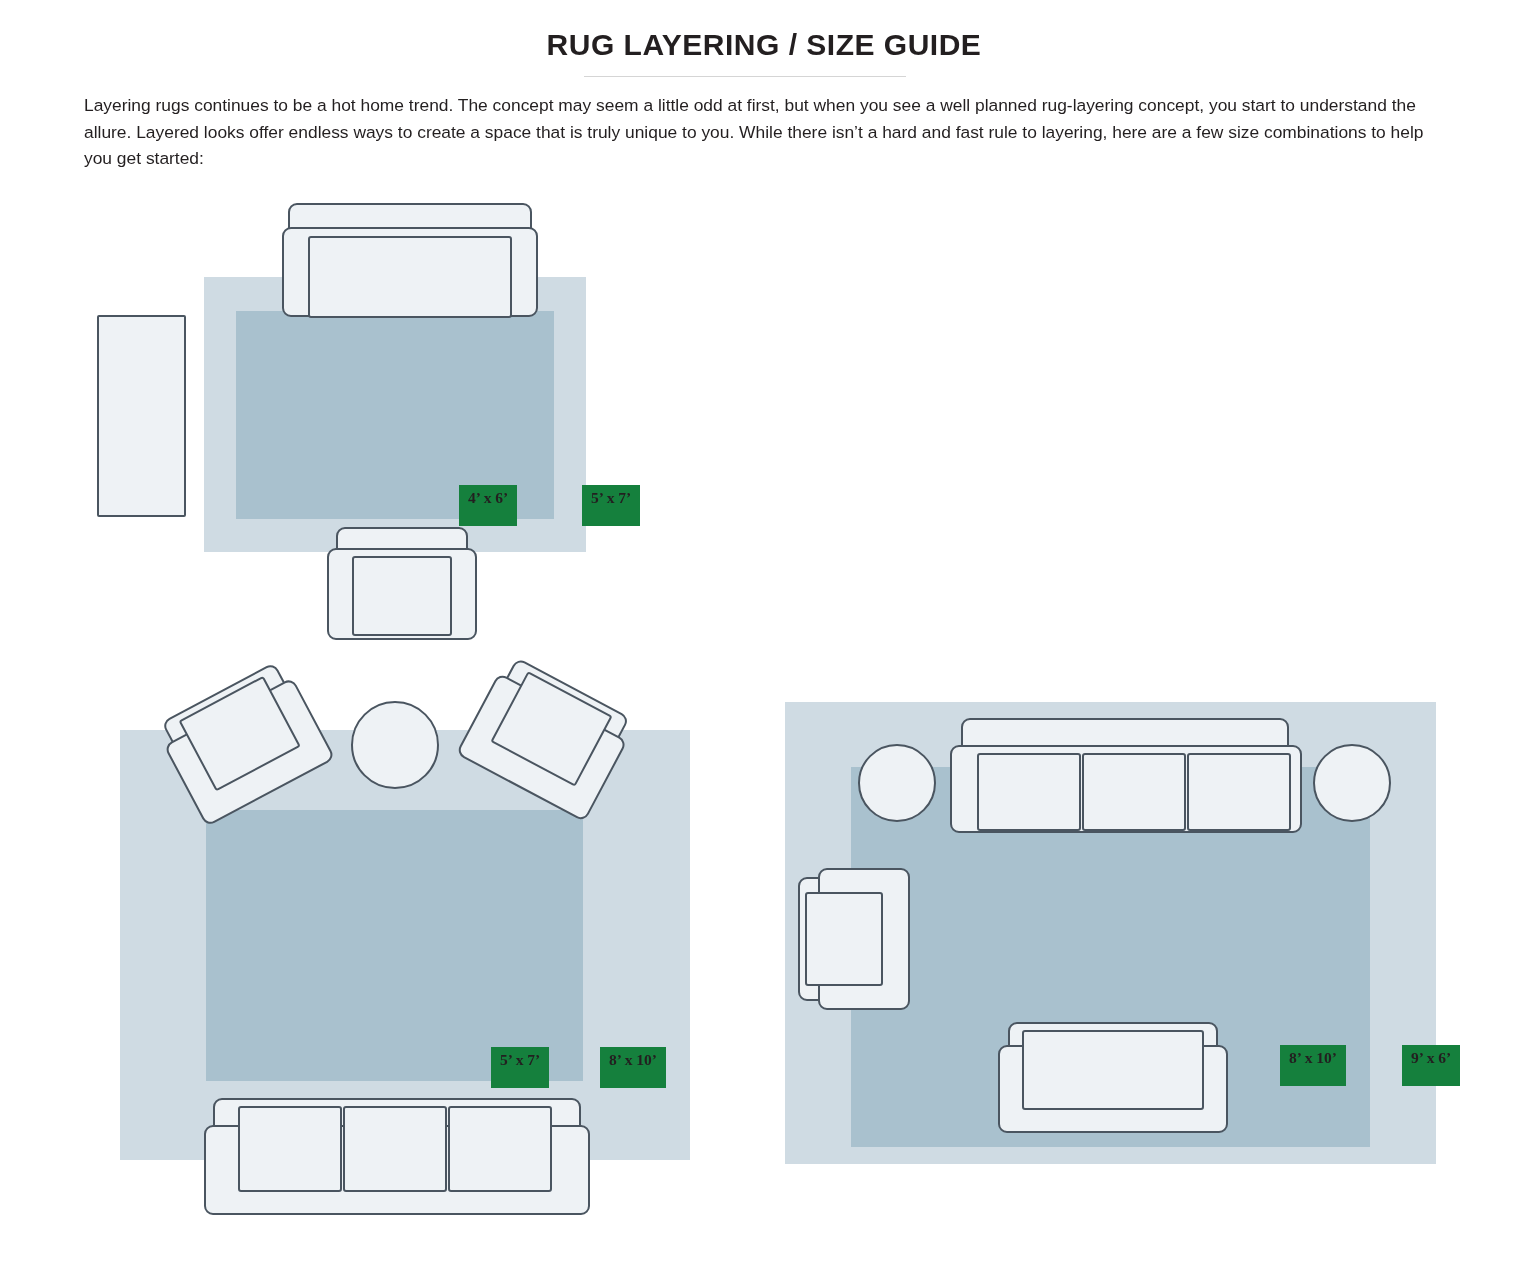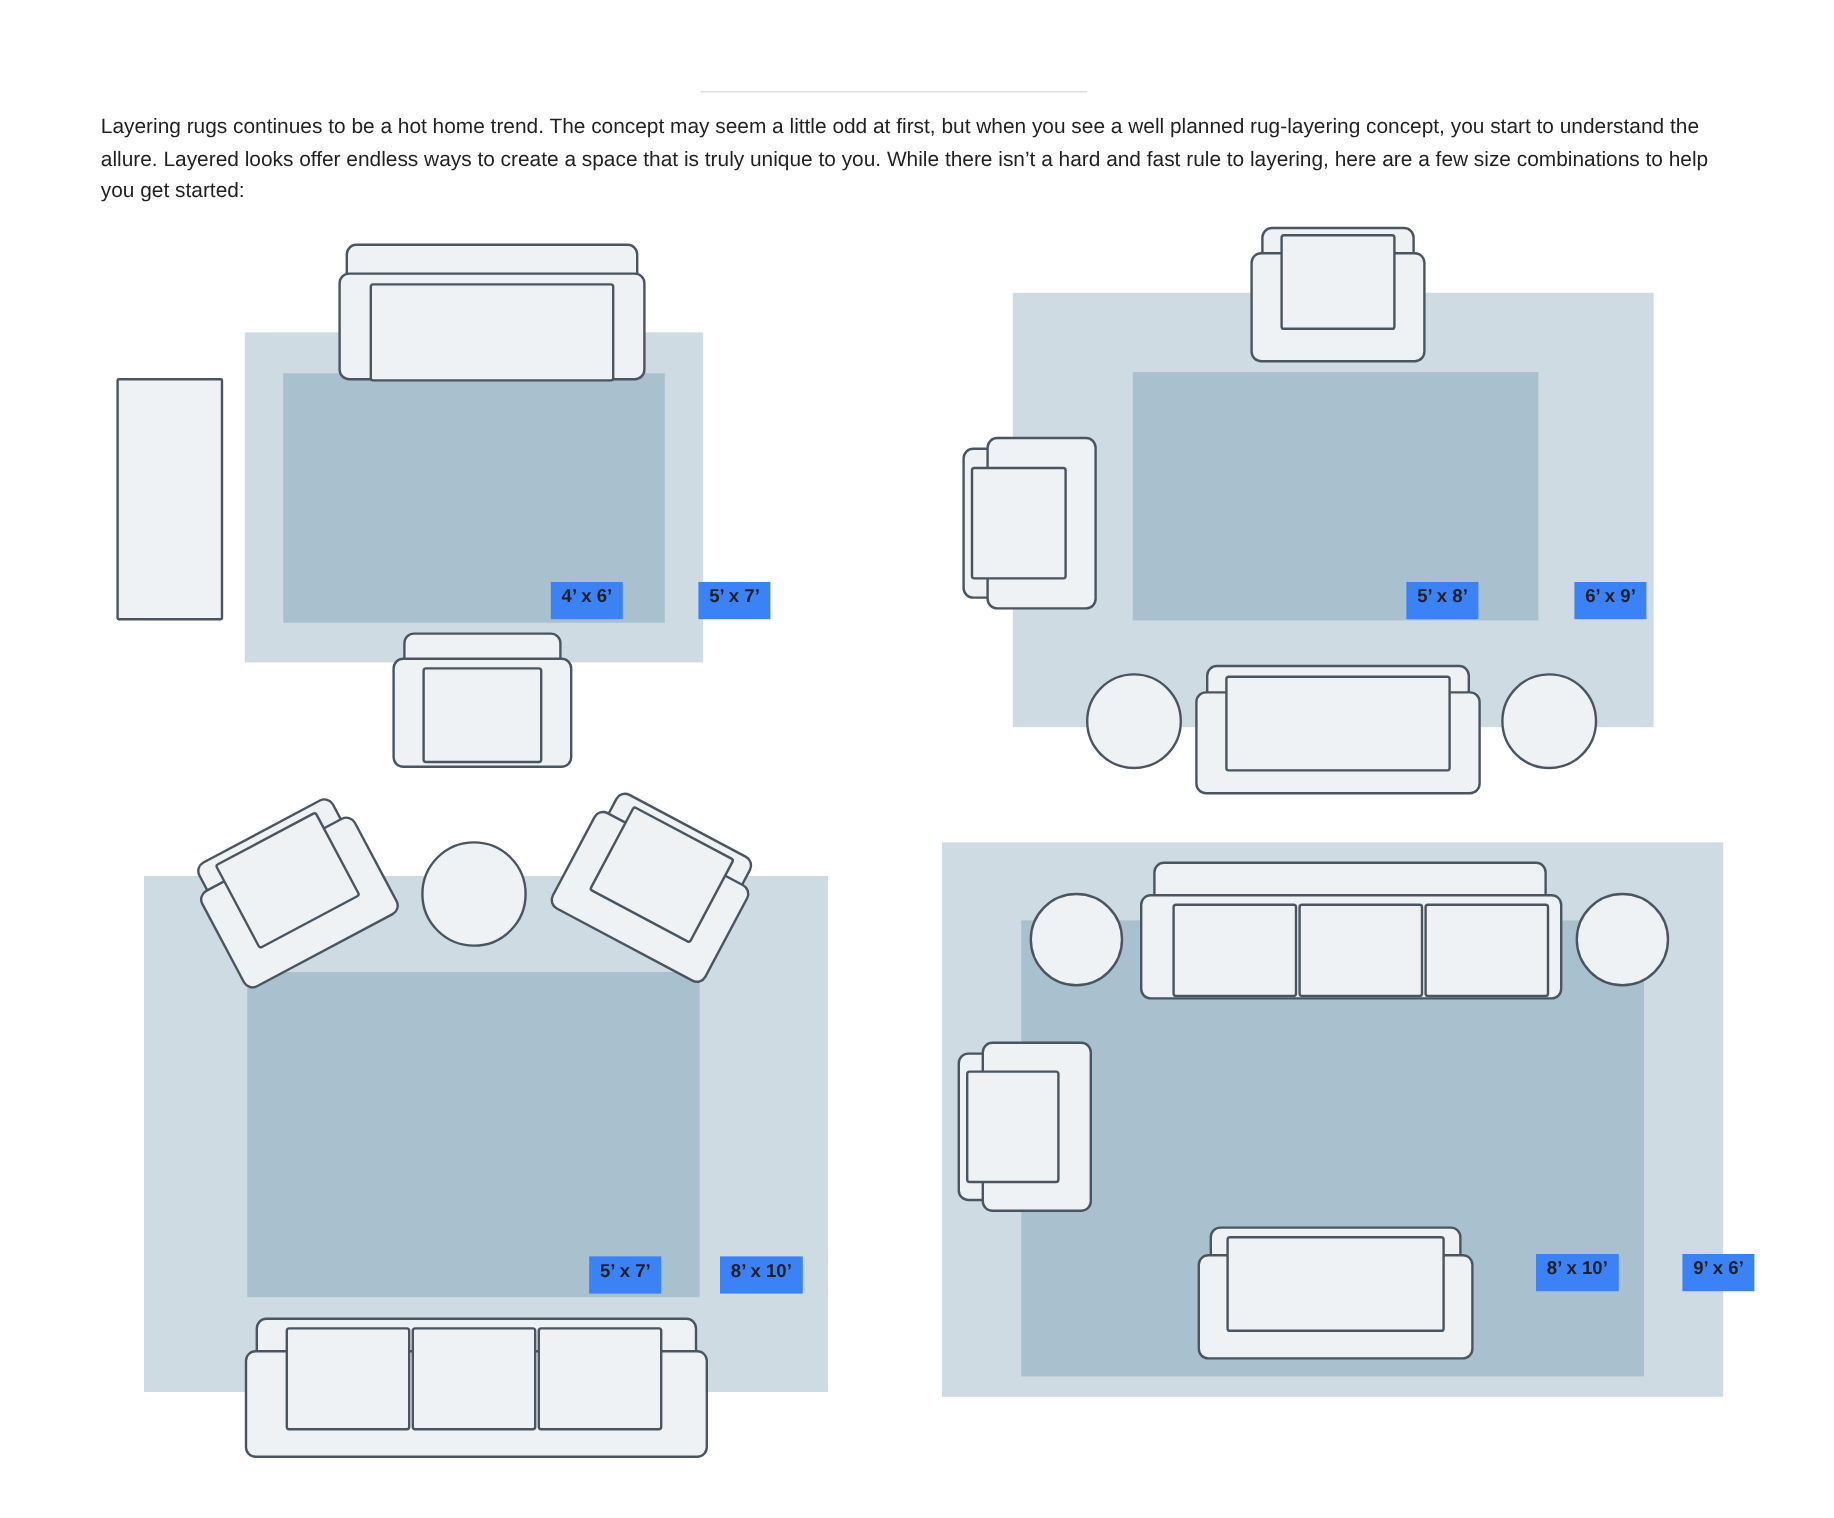--- a/index.html
+++ b/index.html
@@ -57,27 +57,28 @@
     position: absolute;
     background: #cfdbe3;
   }
   .rug-inner {
     position: absolute;
     background: #a9c1ce;
   }
 
   .label {
     position: absolute;
-    background: #3b82f6;
+    background: #15803d;
     color: #231f20;
     font-size: 15.5px;
     font-weight: bold;
-    padding: 5px 9px 10px 9px;
+    padding: 5px 9px 20px 9px;
     white-space: nowrap;
     line-height: 1;
+    font-family: Liberation Serif, serif;
   }
 
   
   .fur {
     position: absolute;
     border: 2.4px solid #4a5560;
     background: #eef2f5;
     box-sizing: border-box;
     border-radius: 4px;
   }
@@ -96,20 +97,21 @@
     background: #eef2f5;
     box-sizing: border-box;
     border-radius: 3px;
   }
 </style>
 </head>
 <body>
 
 <div class="page">
 
+  <div class="title">RUG LAYERING / SIZE GUIDE</div>
   <div class="title-rule"></div>
   <div class="intro">Layering rugs continues to be a hot home trend. The concept may seem a little odd at first, but when you see a well planned rug-layering concept, you start to understand the allure. Layered looks offer endless ways to create a space that is truly unique to you. While there isn’t a hard and fast rule to layering, here are a few size combinations to help you get started:</div>
 
   <div class="quad" style="left:0;top:0;width:764px;height:670px;">
 
     <div class="rug-outer" style="left:204px;top:277px;width:382px;height:275px;"></div>
     <div class="rug-inner" style="left:236px;top:311px;width:318px;height:208px;"></div>
 
     <div class="fur flat" style="left:97px;top:315px;width:89px;height:202px;border-radius:2px;"></div>
 
@@ -118,43 +120,20 @@
     <div class="seat" style="left:308px;top:236px;width:204px;height:82px;"></div>
 
     <div class="fur soft" style="left:336px;top:527px;width:132px;height:36px;"></div>
     <div class="fur soft" style="left:327px;top:548px;width:150px;height:92px;"></div>
     <div class="seat" style="left:352px;top:556px;width:100px;height:80px;"></div>
 
     <div class="label" style="left:459px;top:485px;">4’ x 6’</div>
     <div class="label" style="left:582px;top:485px;">5’ x 7’</div>
   </div>
 
-  <div class="quad" style="left:764px;top:0;width:764px;height:670px;">
-
-    <div class="rug-outer" style="left:80px;top:244px;width:534px;height:362px;"></div>
-    <div class="rug-inner" style="left:180px;top:310px;width:338px;height:207px;"></div>
-
-    <div class="fur soft" style="left:1051px;top:189px;width:128px;height:36px;left:287px;"></div>
-    <div class="fur soft" style="left:278px;top:210px;width:146px;height:92px;"></div>
-    <div class="seat" style="left:303px;top:195px;width:96px;height:80px;"></div>
-
-    <div class="fur soft" style="left:38px;top:373px;width:36px;height:126px;"></div>
-    <div class="fur soft" style="left:58px;top:364px;width:92px;height:144px;"></div>
-    <div class="seat" style="left:45px;top:389px;width:80px;height:94px;"></div>
-
-    <div class="fur soft" style="left:241px;top:554px;width:220px;height:38px;"></div>
-    <div class="fur soft" style="left:232px;top:576px;width:238px;height:86px;"></div>
-    <div class="seat" style="left:257px;top:563px;width:188px;height:80px;"></div>
-
-    <div class="fur round" style="left:141px;top:561px;width:80px;height:80px;"></div>
-    <div class="fur round" style="left:487px;top:561px;width:80px;height:80px;"></div>
-
-    <div class="label" style="left:408px;top:485px;">5’ x 8’</div>
-    <div class="label" style="left:548px;top:485px;">6’ x 9’</div>
-  </div>
 
   <div class="quad" style="left:0;top:670px;width:764px;height:595px;">
 
     <div class="rug-outer" style="left:120px;top:60px;width:570px;height:430px;"></div>
     <div class="rug-inner" style="left:206px;top:140px;width:377px;height:271px;"></div>
 
     <div style="position:absolute;left:168px;top:8px;width:170px;height:140px;transform:rotate(-28deg);transform-origin:50% 50%;">
       <div class="fur soft" style="left:16px;top:4px;width:128px;height:36px;"></div>
       <div class="fur soft" style="left:7px;top:26px;width:146px;height:92px;"></div>
       <div class="seat" style="left:32px;top:11px;width:96px;height:80px;"></div>

